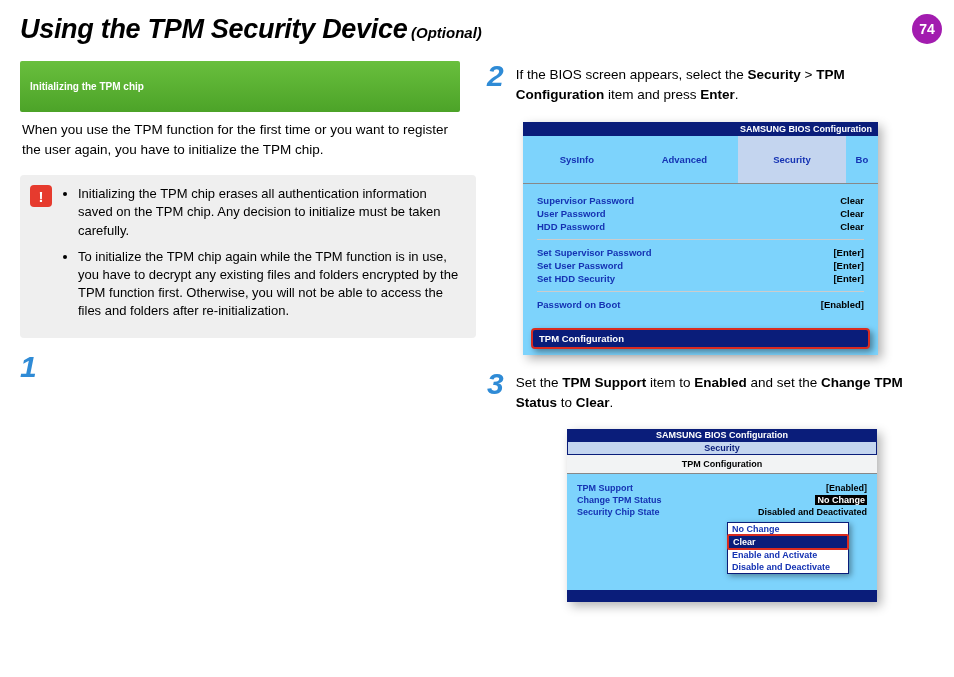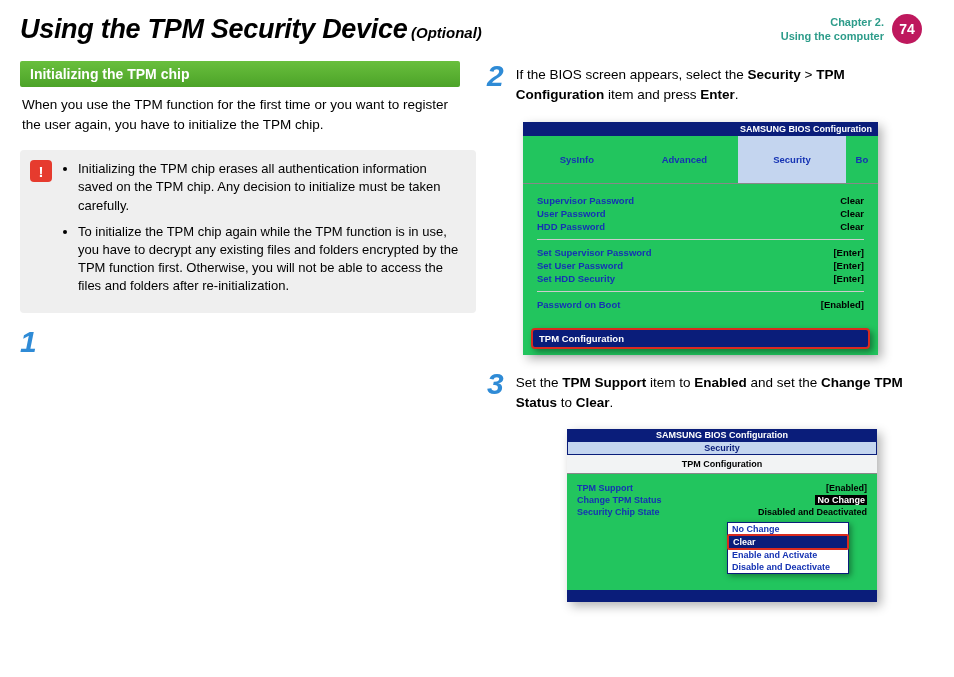--- a/index.html
+++ b/index.html
@@ -9,21 +9,21 @@
     width:954px;
     height:677px;
     position:relative;
     color:#000;
     font-size:13px;
   }
   .header{
     display:flex;
     justify-content:space-between;
     align-items:flex-start;
-    padding:14px 32px 6px 20px;
+    padding:14px 12px 6px 20px;
   }
   .title{
     font-size:27px;
     font-weight:700;
     font-style:italic;
     letter-spacing:-0.3px;
   }
   .title-sub{
     font-size:15px;
     font-weight:700;
@@ -36,36 +36,36 @@
   }
   .crumb{
     text-align:right;
     font-size:11px;
     font-weight:700;
     color:#2d9c8a;
     line-height:1.3;
   }
   .page-badge{
     width:30px;height:30px;border-radius:50%;
-    background:#be185d;color:#fff;
+    background:#a21caf;color:#fff;
     display:flex;align-items:center;justify-content:center;
     font-size:14px;font-weight:700;
   }
   .columns{
     display:flex;
     gap:20px;
     padding:10px 20px 0 20px;
   }
   .col{flex:1;min-width:0;}
   .section-head{
     background:linear-gradient(#69bf3d,#4ca328);
     color:#fff;
     font-weight:700;
-    padding:5px 10px;
-    font-size:14px;
+    padding:20px 10px;
+    font-size:10px;
     border-radius:2px;
     margin-bottom:8px;
     width:420px;
   }
   .para{
     font-size:13.5px;
     line-height:1.45;
     margin:6px 2px 16px 2px;
   }
   .note-box{
@@ -105,21 +105,21 @@
     line-height:1.5;
     padding-top:4px;
     flex:1;
   }
   .step-body p{margin:0 0 6px 0;}
   
   .bios{
     box-shadow:4px 4px 10px rgba(0,0,0,0.3);
     font-family:Arial,sans-serif;
     font-size:9.5px;
-    background:#22c55e;
+    background:#7dd3fc;
     margin:8px 16px 14px 36px;
     position:relative;
   }
   .bios1{width:355px;}
   .bios-title{
     background:#0a1d7a;color:#fff;text-align:right;
     padding:2px 6px;font-weight:700;font-size:9px;
   }
   .bios-tabs{
     display:flex;border-bottom:1px solid #888;font-weight:700;
@@ -170,24 +170,20 @@
 </style>
 </head>
 <body>
 
 <div class="header">
   <div>
     <span class="title">Using the TPM Security Device</span>
     <span class="title-sub">(Optional)</span>
   </div>
   <div class="hdr-right">
-    <div class="crumb">
-      <div>Chapter 2.</div>
-      <div>Using the computer</div>
-    </div>
     <div class="page-badge">74</div>
   </div>
 </div>
 
 <div class="columns">
 
   <div class="col">
     <div class="section-head">Initializing the TPM chip</div>
     <div class="para">When you use the TPM function for the first time or you want to register the user again, you have to initialize the TPM chip.</div>
 

